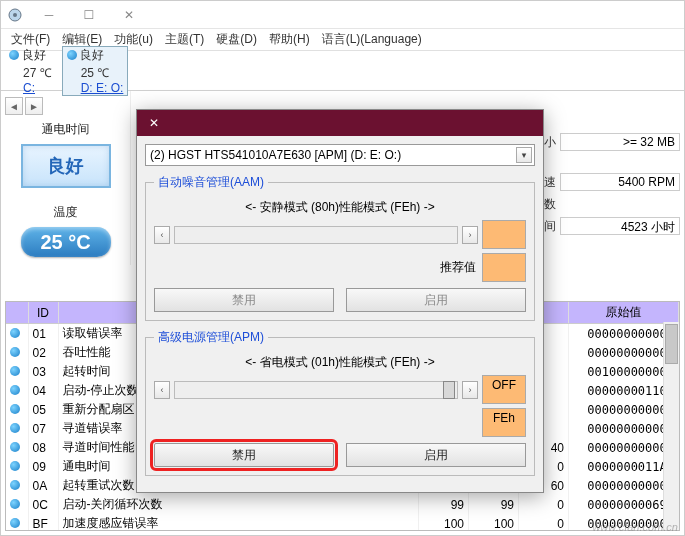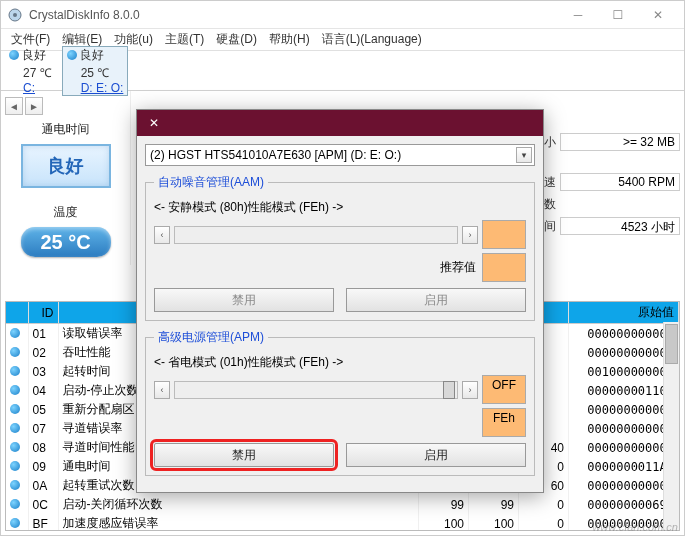--- a/index.html
+++ b/index.html
@@ -31,39 +31,39 @@
 .health-box { width: 90px; height: 44px; margin: 2px auto; border: 2px solid #7ab5e0; background: linear-gradient(#e8f4ff,#c8e4fb); display:flex;align-items:center;justify-content:center; color:#2366b8; font-size:18px; font-weight: bold; box-shadow: inset 0 0 6px rgba(100,150,200,.3); }
 .temp-pill { width: 90px; height: 30px; margin: 2px auto; border-radius: 14px; background: linear-gradient(#5fb3e8,#2c7cc0); display:flex;align-items:center;justify-content:center; color:#fff; font-size:20px; font-weight:bold; box-shadow: inset 0 2px 4px rgba(255,255,255,.4), 0 1px 2px rgba(0,0,0,.3); }
 
 .info-grid { position: absolute; right: 4px; top: 40px; width: 160px; }
 .info-row { display: flex; height: 22px; align-items: center; }
 .info-row .k { width: 40px; text-align: right; color: #333; padding-right: 4px; }
 .info-row .v { flex: 1; border: 1px solid #ccc; height: 18px; padding: 1px 4px; background: #fff; text-align: right; }
 
 .attr-table { position: absolute; left: 4px; top: 210px; right: 4px; bottom: 4px; border: 1px solid #bbb; background: #fff; overflow: hidden; }
 .attr-table table { width: 100%; border-collapse: collapse; }
-.attr-table th { background: #0ea5e9; border-right: 1px solid #ddd; border-bottom: 1px solid #ccc; padding: 2px 4px; text-align: right; font-weight: normal; height: 20px; position: sticky; top:0; }
+.attr-table th { background: #c4b5fd; border-right: 1px solid #ddd; border-bottom: 1px solid #ccc; padding: 2px 4px; text-align: center; font-weight: normal; height: 20px; position: sticky; top:0; }
 .attr-table td { padding: 1px 4px; border-right: 1px solid #f0f0f0; height: 17px; }
 .attr-table .dot2 { width:10px; height:10px; border-radius:50%; background: radial-gradient(circle at 35% 35%, #7cd3ff, #1a7fc8); display:inline-block; }
 .attr-table .num { text-align: right; }
 .attr-table .raw { text-align: right; font-family: monospace; }
 .attr-scroll { position:absolute; right:0; top:20px; bottom:0; width:16px; background:#f0f0f0; border-left:1px solid #ddd; }
 .attr-scroll .thumb { position:absolute; left:1px; right:1px; top:2px; height:40px; background:#c8c8c8; border:1px solid #aaa; }
 
 
 .modal { position: absolute; left: 135px; top: 108px; width: 408px; border: 1px solid #888; background: #f0f0f0; box-shadow: 0 4px 20px rgba(0,0,0,.35); z-index: 10; }
 .modal .m-title { height: 26px; background: #6b1130; color: #fff; display:flex; align-items:center; padding: 0 6px; }
 .modal .m-title .t { flex:1; font-size: 13px; }
 .modal .m-title .x { width: 22px; height: 18px; display:flex;align-items:center;justify-content:center; color:#fff; }
 .modal .m-body { padding: 8px; }
 .modal .combo { width: 100%; height: 22px; border:1px solid #999; background:#fff; display:flex; align-items:center; padding:0 4px; margin-bottom:8px; position:relative; }
 .modal .combo .caret { position:absolute; right:2px; top:2px; width:16px; height:16px; border:1px solid #aaa; background:linear-gradient(#fff,#e8e8e8); display:flex;align-items:center;justify-content:center; font-size:9px; color:#444; }
 .modal fieldset { border:1px solid #bbb; padding: 6px 8px 8px; margin-bottom: 8px; }
 .modal legend { padding: 0 4px; color:#1d4ed8; }
-.modal .moderow { display:flex; justify-content: flex-start; margin: 2px 0 4px; font-size: 11.5px; }
+.modal .moderow { display:flex; justify-content: center; margin: 2px 0 4px; font-size: 11.5px; }
 .modal .slider { display:flex; align-items:center; gap:4px; margin-bottom:4px; }
 .modal .slider .track { flex:1; height:18px; border:1px solid #bbb; background:#eee; position:relative; }
 .modal .slider .track .thumb { position:absolute; top:-1px; width:12px; height:18px; background:#d8d8d8; border:1px solid #888; }
 .modal .slider .sbtn { width:16px; height:18px; border:1px solid #aaa; background:linear-gradient(#fff,#e8e8e8); display:flex;align-items:center;justify-content:center; font-size:9px; color:#555;}
 .modal .valbox { width:44px; height:29px; border:1px solid #aaa; background:#fdba74; text-align:center; line-height:18px; }
 .modal .recrow { display:flex; justify-content:flex-end; align-items:center; gap:6px; margin:2px 0; }
 .modal .btnrow { display:flex; justify-content: space-between; gap: 12px; margin-top:6px; }
 .modal .btn { flex:1; height:24px; border:1px solid #999; background:linear-gradient(#f8f8f8,#e2e2e2); display:flex;align-items:center;justify-content:center; color:#222; }
 .modal .btn.disabled { color:#888; }
 .highlight { outline: 3px solid #e22; outline-offset: 1px; border-radius:2px; }
@@ -73,21 +73,20 @@
 </head>
 <body>
 
 <div class="titlebar">
   <span class="app-icon">
     <svg width="16" height="16">
         <circle cx="8" cy="8" r="6" fill="#bcd6ec" stroke="#678" stroke-width="1"></circle>
         <circle cx="8" cy="8" r="2" fill="#678"></circle>
       </svg>
   </span>
-  <span class="title">CrystalDiskInfo 8.0.0</span>
   <div class="winbtn">─</div>
   <div class="winbtn">☐</div>
   <div class="winbtn close">✕</div>
 </div>
 
 <div class="menubar">
   <div class="menu">文件(F)</div>
   <div class="menu">编辑(E)</div>
   <div class="menu">功能(u)</div>
   <div class="menu">主题(T)</div>

